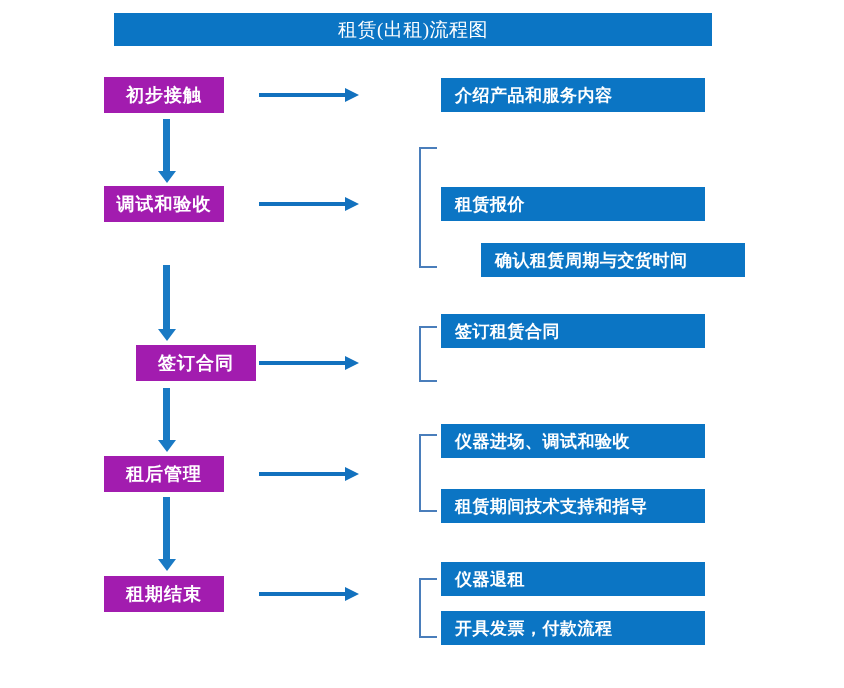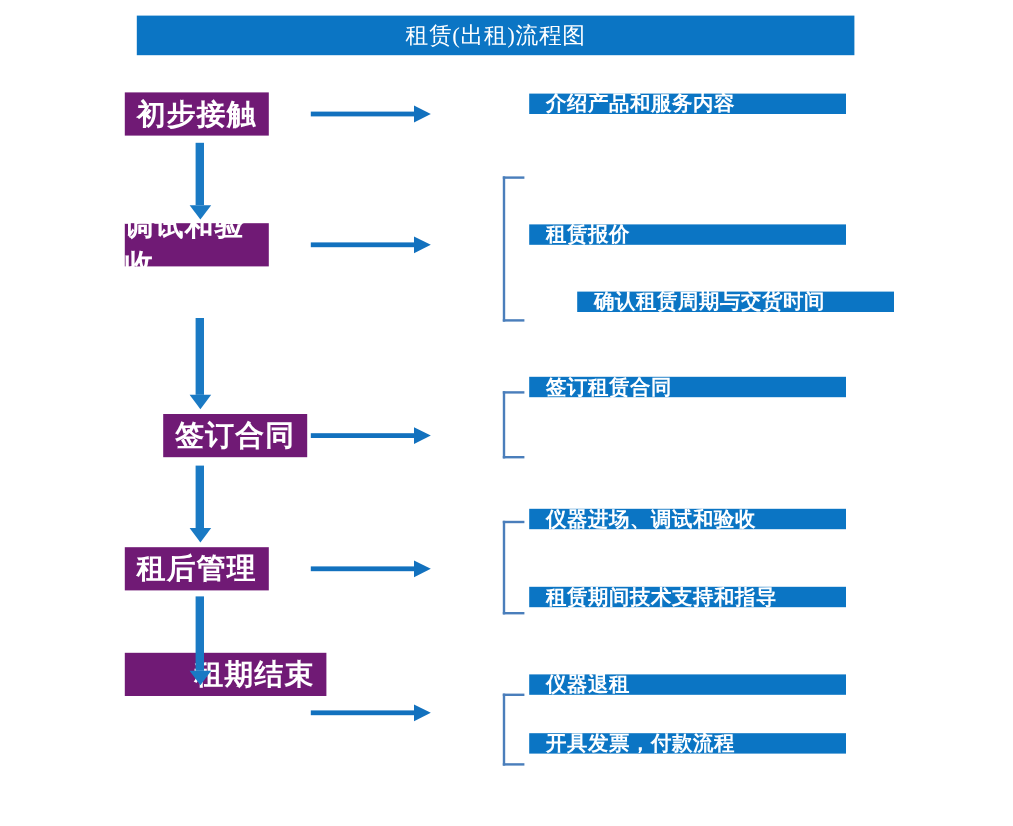--- a/index.html
+++ b/index.html
@@ -32,36 +32,36 @@
     justify-content: center;
     letter-spacing: 0.5px;
   }
 
   
   .stage-box {
     position: absolute;
     left: 104px;
     width: 120px;
     height: 36px;
-    background: #701a75;
+    background: #a21caf;
     color: #ffffff;
-    font-size: 24px;
+    font-size: 18px;
     font-weight: bold;
     display: flex;
     align-items: center;
     justify-content: center;
     letter-spacing: 1px;
   }
 
   
   .detail-box {
     position: absolute;
     left: 441px;
     width: 264px;
-    height: 17px;
+    height: 34px;
     background: #0b75c4;
     color: #ffffff;
     font-size: 17px;
     font-weight: bold;
     display: flex;
     align-items: center;
     padding-left: 14px;
     box-sizing: border-box;
     letter-spacing: 0.5px;
   }
@@ -131,21 +131,21 @@
 <body>
 
 <div id="canvas">
 
   <div class="title-bar">租赁(出租)流程图</div>
 
   <div class="stage-box" style="top:77px;">初步接触</div>
   <div class="stage-box" style="top:186px;">调试和验收</div>
   <div class="stage-box" style="top:345px;margin-left:32px;">签订合同</div>
   <div class="stage-box" style="top:456px;">租后管理</div>
-  <div class="stage-box" style="top:544px;padding-left:48px;">租期结束</div>
+  <div class="stage-box" style="top:576px;">租期结束</div>
 
   <div class="v-arrow" style="top:119px; height:64px;">
     <div class="shaft" style="height:52px;"></div>
     <div class="head"></div>
   </div>
   <div class="v-arrow" style="top:265px; height:76px;">
     <div class="shaft" style="height:64px;"></div>
     <div class="head"></div>
   </div>
   <div class="v-arrow" style="top:388px; height:64px;">

